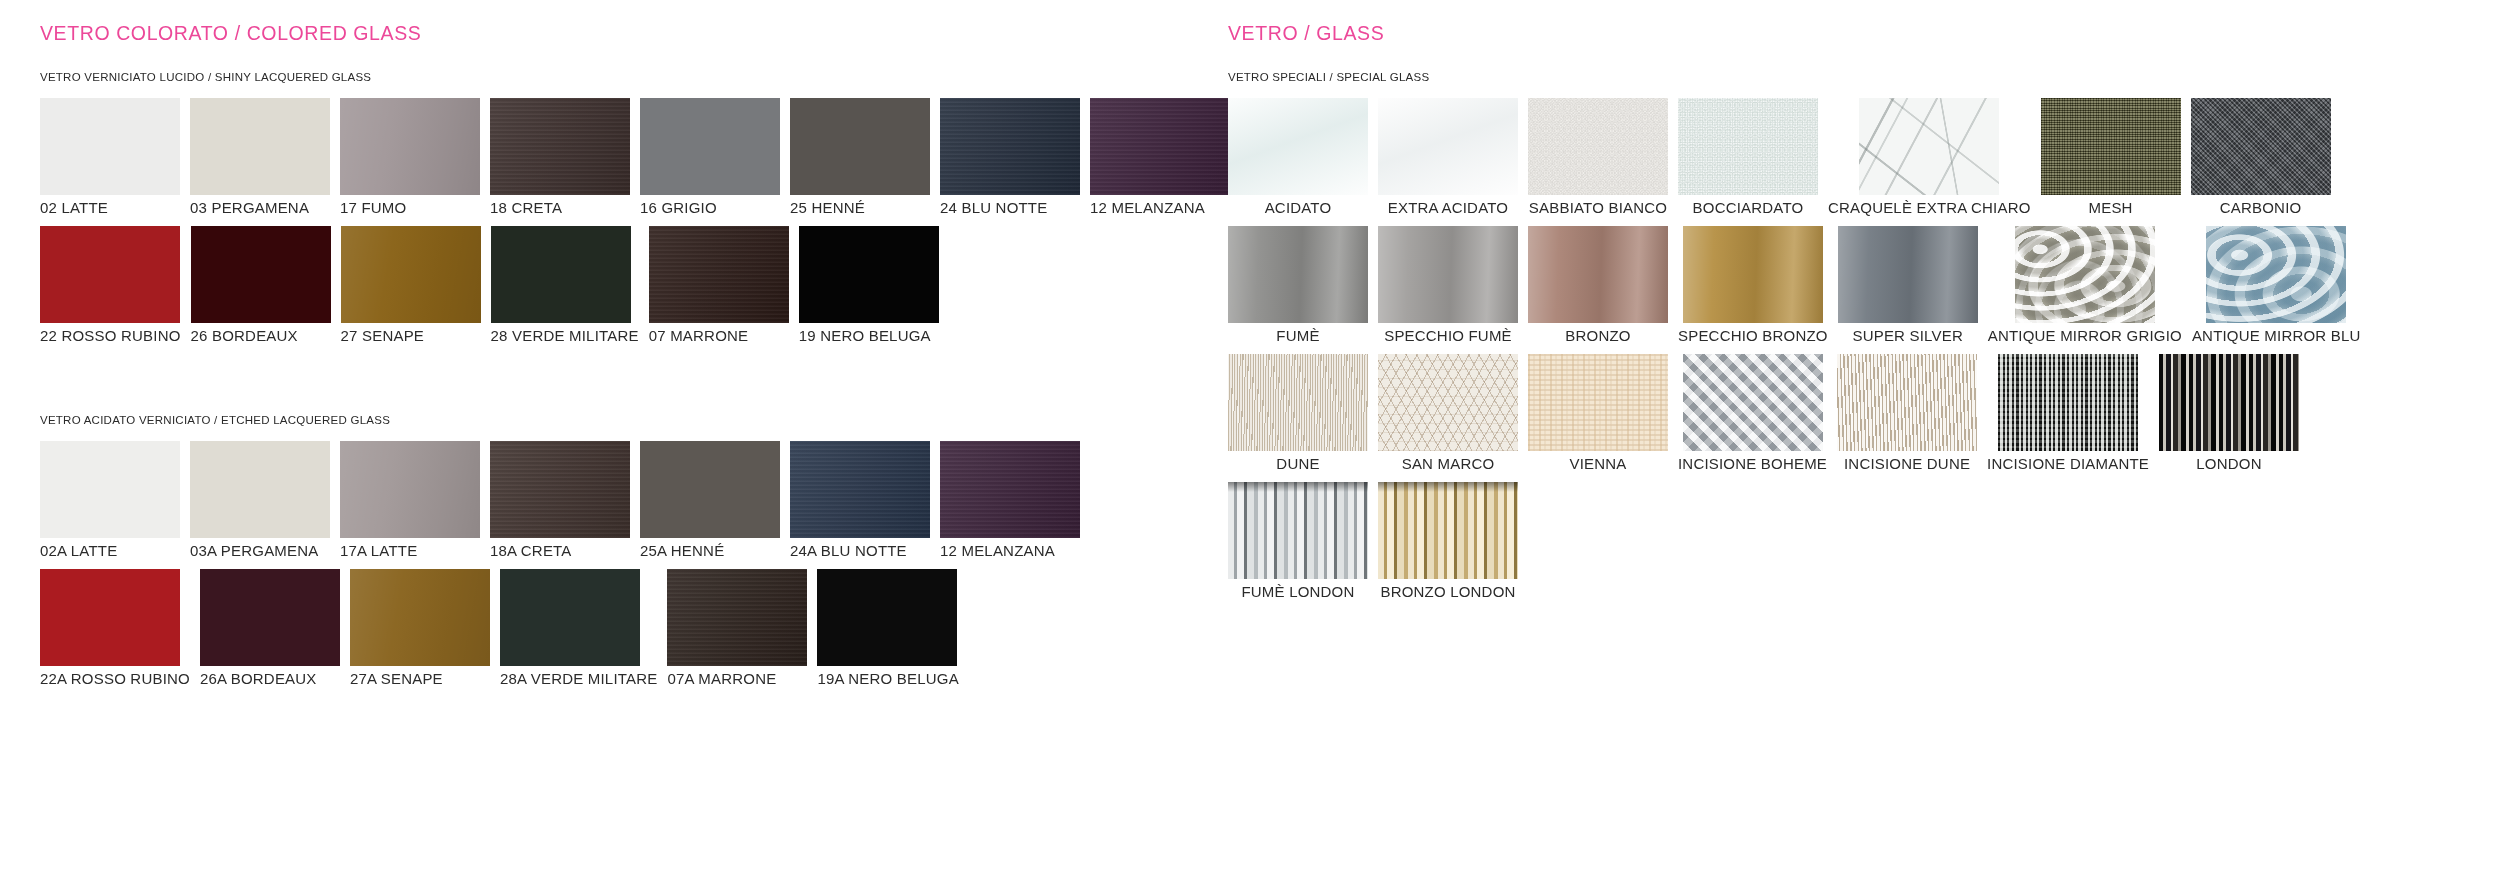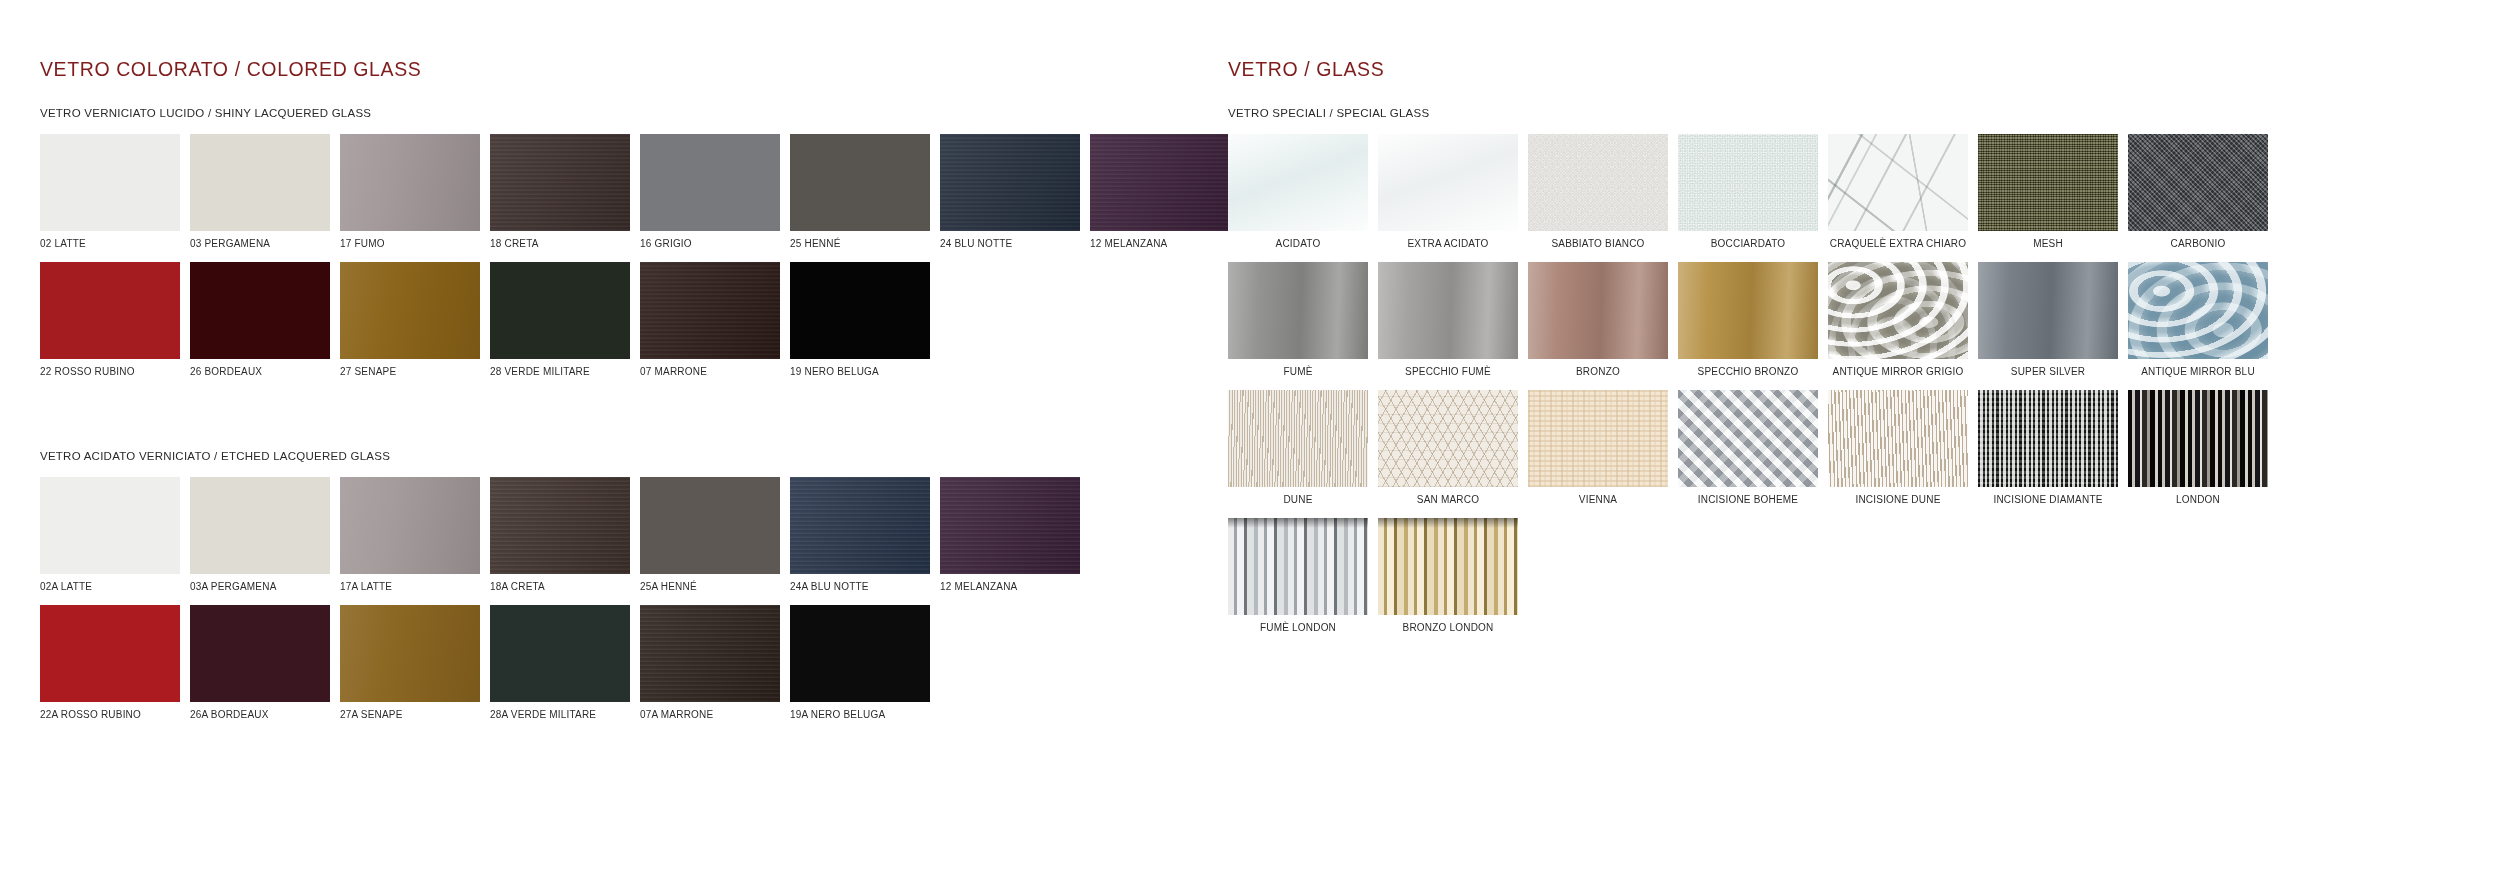--- a/index.html
+++ b/index.html
@@ -28,23 +28,23 @@
     top: 0;
     height: 884px;
   }
   .panel-left  { left: 40px;   width: 1230px; }
   .panel-right { left: 1228px; width: 1205px; }
 
   .panel-title {
     font-size: 19.5px;
     font-weight: 400;
     letter-spacing: 0.6px;
-    color: #7f1d1d;
+    color: #ec4899;
     margin: 0;
-    padding-top: 58px;
+    padding-top: 22px;
     white-space: nowrap;
   }
   .group {
     margin-top: 26px;
   }
   .group-title {
     font-size: 11.5px;
     font-weight: 400;
     letter-spacing: 0.25px;
     color: #2a2a2a;
@@ -63,21 +63,21 @@
     flex: 0 0 auto;
   }
   .swatch {
     width: 140px;
     height: 97px;
     display: block;
     position: relative;
     overflow: hidden;
   }
   .swatch-label {
-    font-size: 10px;
+    font-size: 15px;
     letter-spacing: 0.2px;
     color: #2b2b2b;
     margin-top: 6px;
     white-space: nowrap;
     line-height: 13px;
   }
   
   .panel-left .swatch-cell  { margin-right: 10px; }
   
   .panel-right .swatch-cell { margin-right: 10px; align-items: center; }
@@ -451,28 +451,28 @@
         </div>
         <div class="swatch-cell">
           <div class="swatch tx-mirror" style="background-color: rgb(169, 130, 116);"></div>
           <div class="swatch-label">BRONZO</div>
         </div>
         <div class="swatch-cell">
           <div class="swatch tx-mirror" style="background-color: rgb(181, 143, 66);"></div>
           <div class="swatch-label">SPECCHIO BRONZO</div>
         </div>
         <div class="swatch-cell">
+          <div class="swatch tx-mirror" style="background-color: rgb(114, 122, 130);"></div>
+          <div class="swatch-label">SUPER SILVER</div>
+        </div>
+        <div class="swatch-cell">
           <div class="swatch tx-antique" style="background-color: rgb(179, 178, 164);"></div>
           <div class="swatch-label">ANTIQUE MIRROR GRIGIO</div>
         </div>
         <div class="swatch-cell">
-          <div class="swatch tx-mirror" style="background-color: rgb(114, 122, 130);"></div>
-          <div class="swatch-label">SUPER SILVER</div>
-        </div>
-        <div class="swatch-cell">
           <div class="swatch tx-antique-blu" style="background-color: rgb(143, 169, 182);"></div>
           <div class="swatch-label">ANTIQUE MIRROR BLU</div>
         </div>
       </div>
 
       <div class="swatch-row">
         <div class="swatch-cell">
           <div class="swatch tx-dune" style="background-color: rgb(217, 207, 190);"></div>
           <div class="swatch-label">DUNE</div>
         </div>

